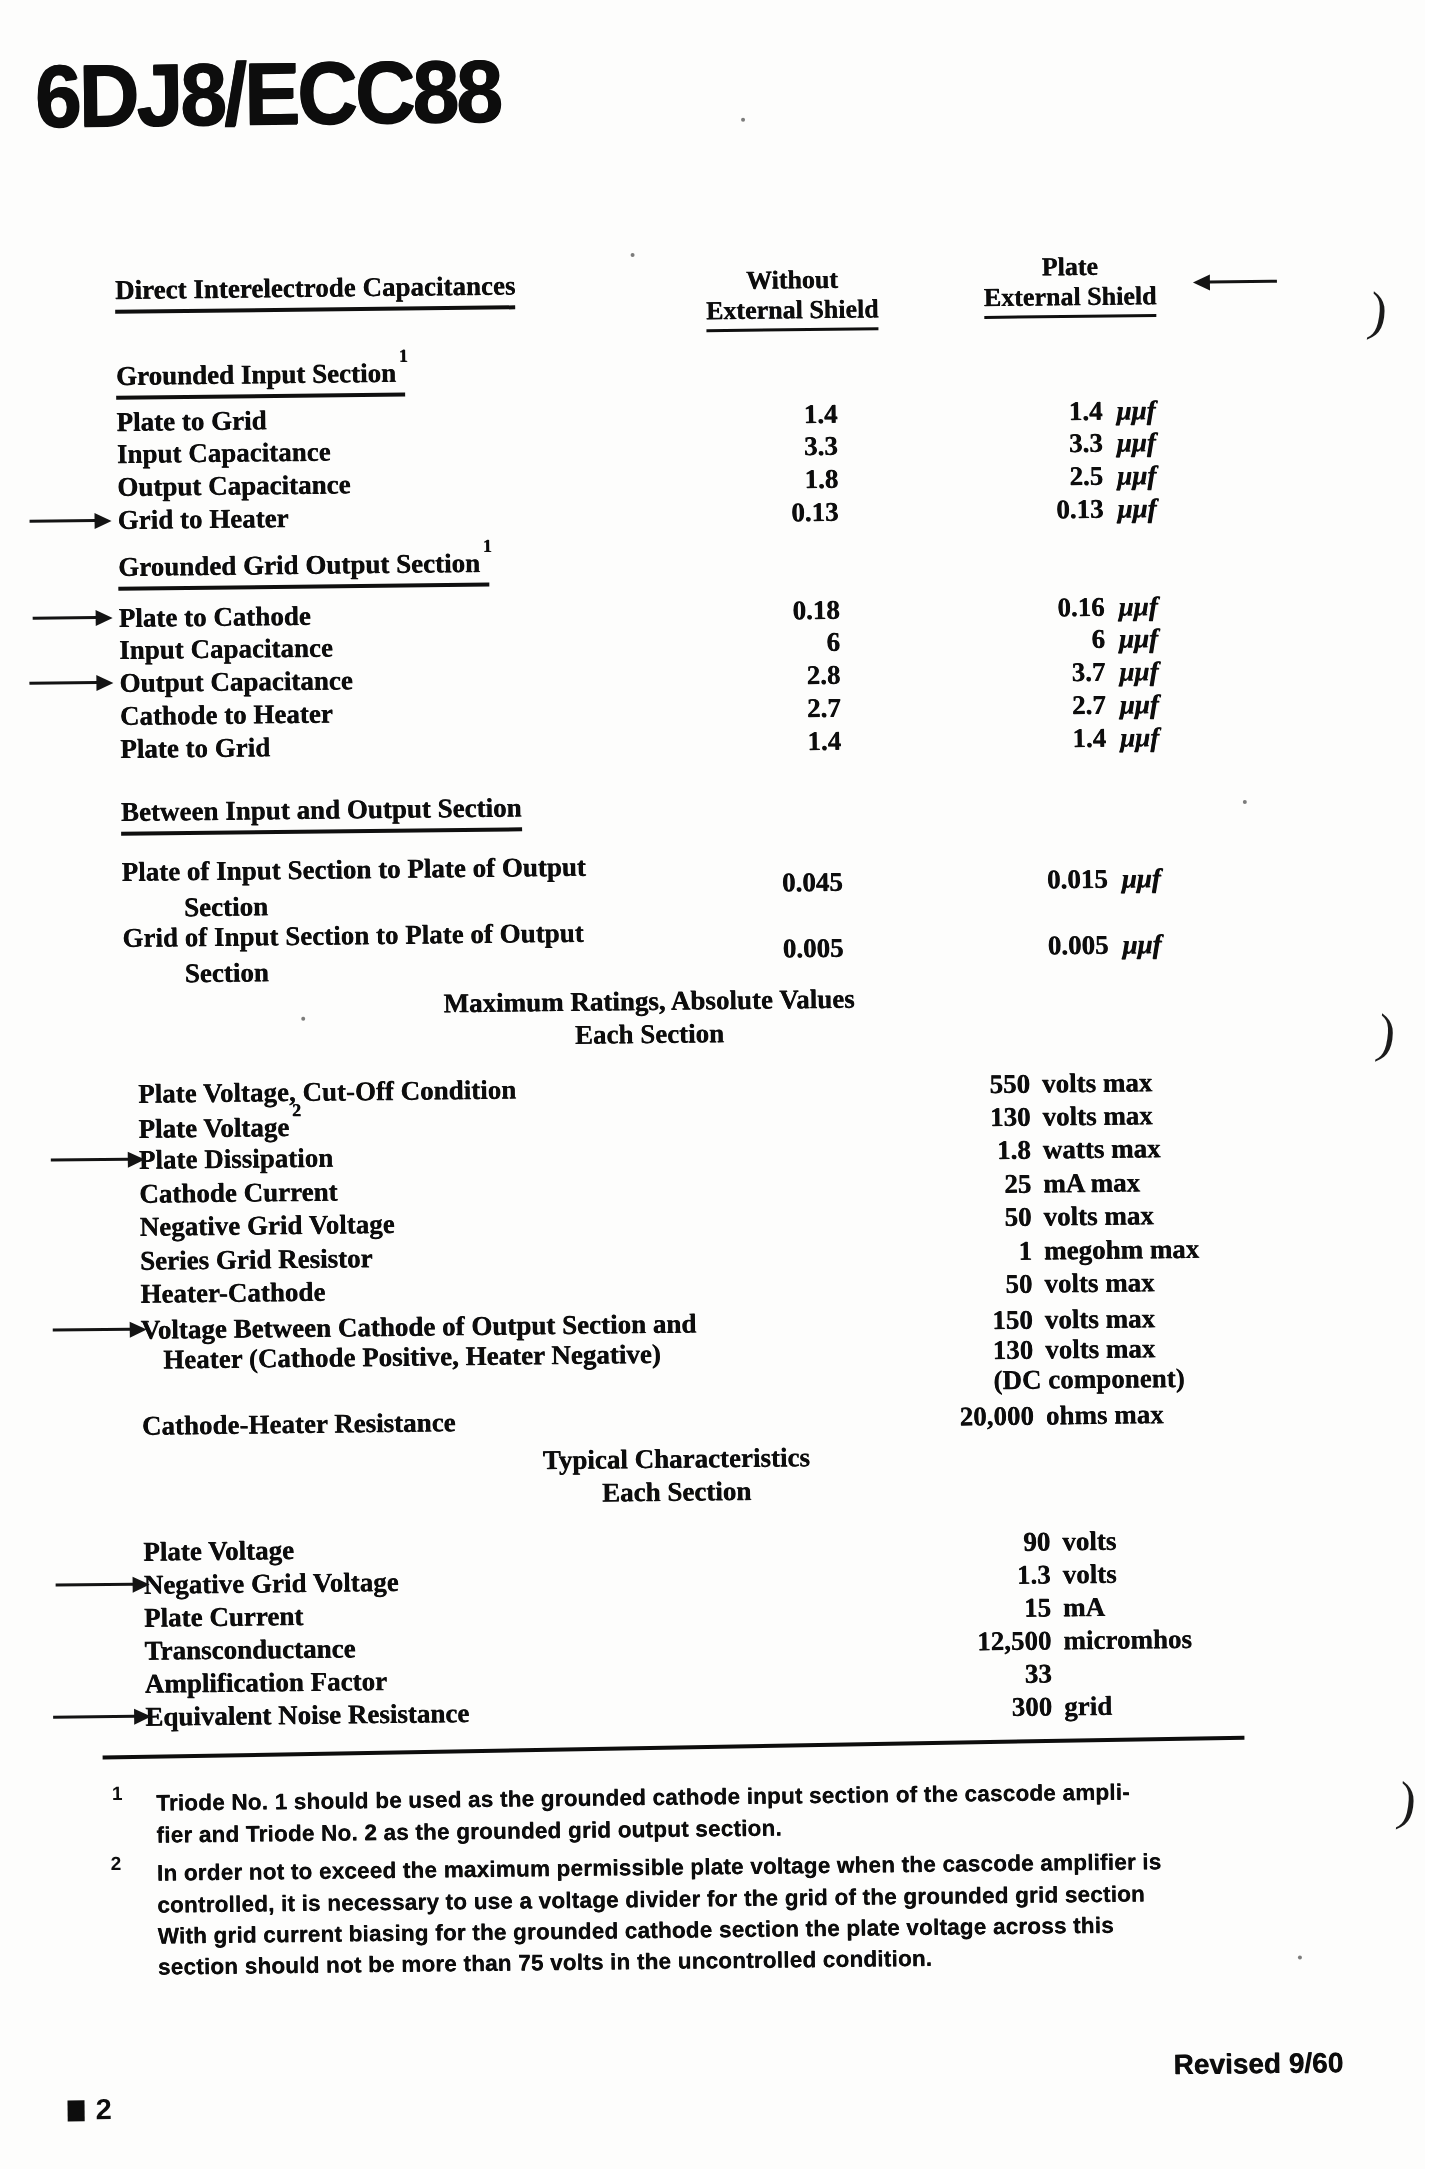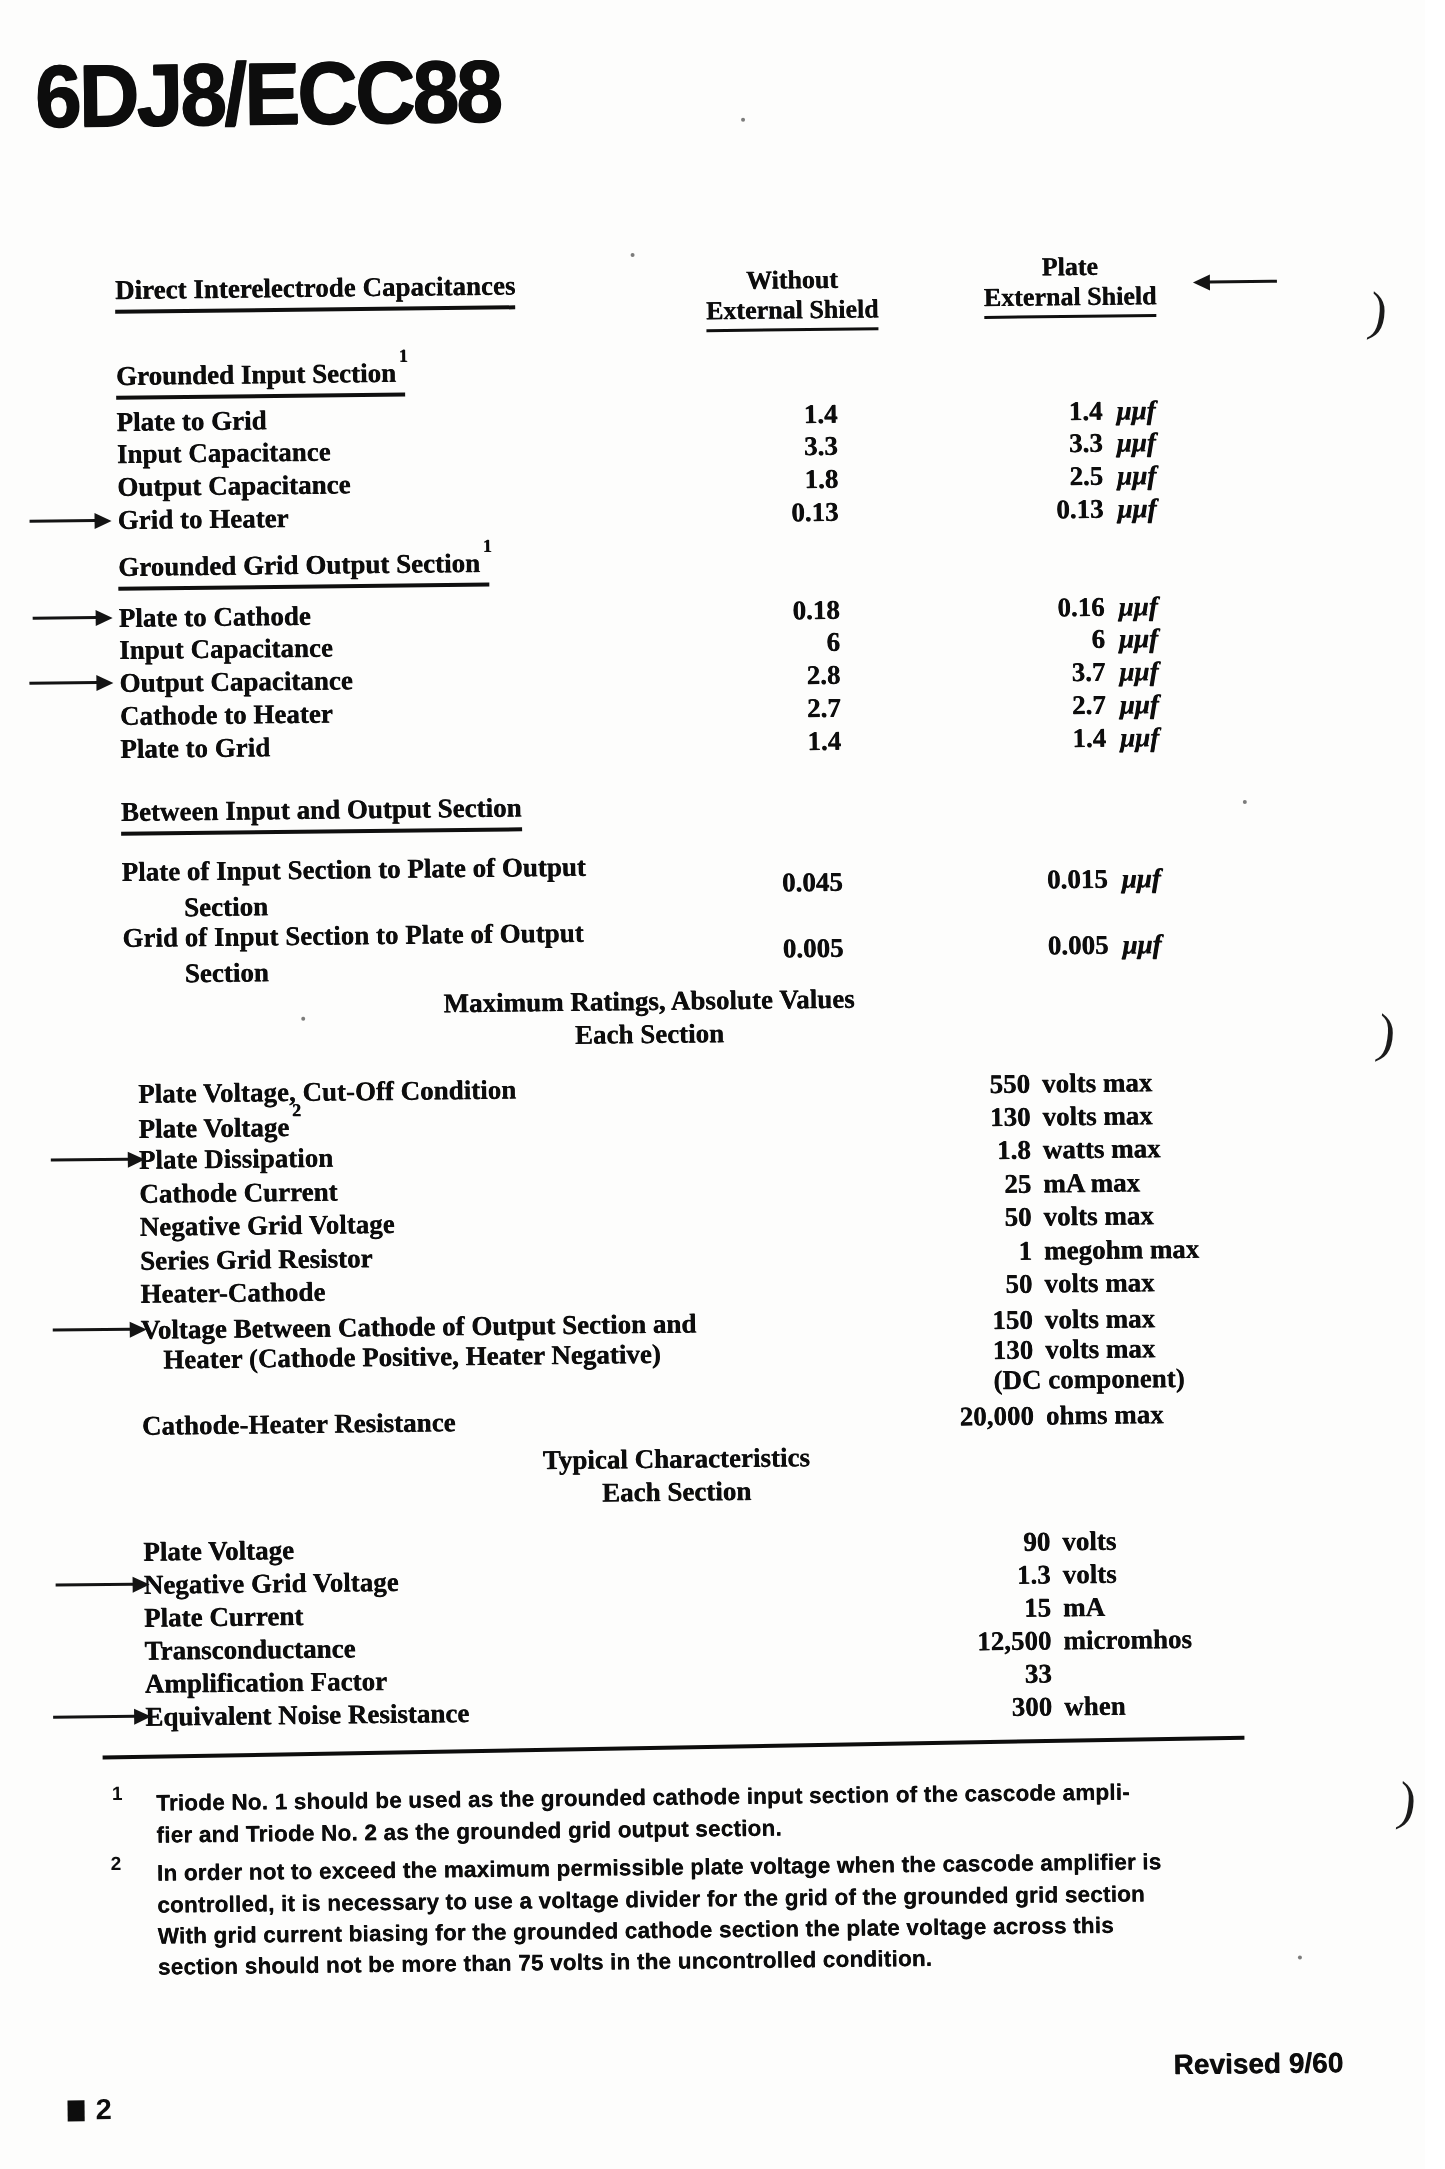--- a/index.html
+++ b/index.html
@@ -273,21 +273,21 @@
     <span class="unit-m unit-t">micromhos</span>
   </div>
   <div class="row" style="top:1662px;">
     <span class="lbl lbl-m">Amplification Factor</span>
     <span class="num-m num-t">33</span>
     <span class="unit-m unit-t"></span>
   </div>
   <div class="row" style="top:1695px;">
     <span class="lbl lbl-m">Equivalent Noise Resistance</span>
     <span class="num-m num-t">300</span>
-    <span class="unit-m unit-t">when</span>
+    <span class="unit-m unit-t">grid</span>
   </div>
   <div class="arrow-r" style="left:46px; top:1708px; width:82px;"></div>
 
   <div class="rule" style="left:95px; top:1745px; width:1142px; height:4px; transform:rotate(-0.35deg);"></div>
 
   <div class="fn-marker" style="left:104px; top:1776px;">1</div>
   <div class="fn" style="left:148px; top:1784px;">Triode No. 1 should be used as the grounded cathode input section of the cascode ampli-</div>
   <div class="fn" style="left:148px; top:1816px;">fier and Triode No. 2 as the grounded grid output section.</div>
 
   <div class="fn-marker" style="left:102px; top:1846px;">2</div>

